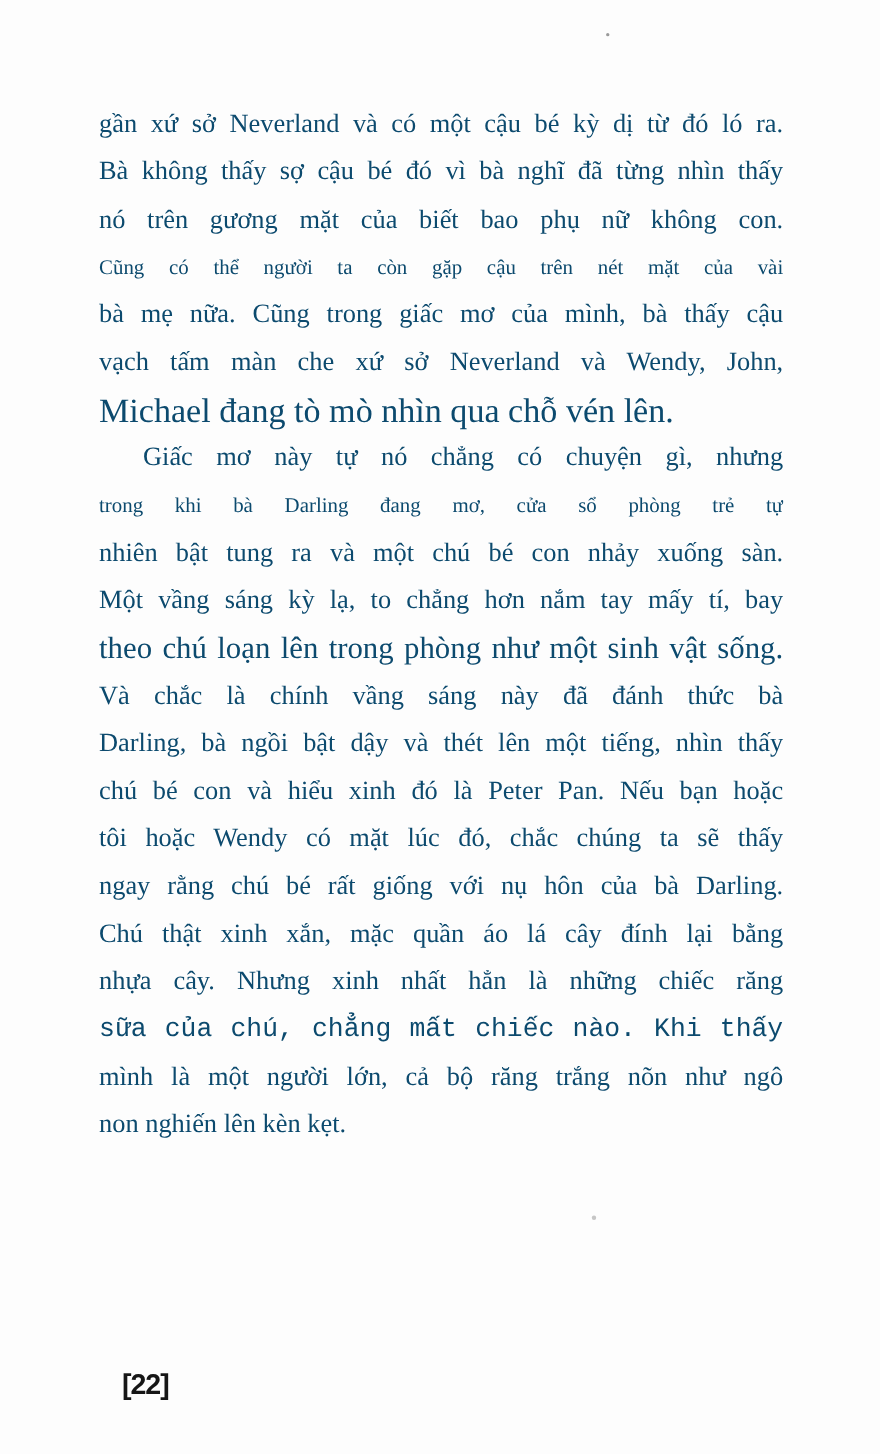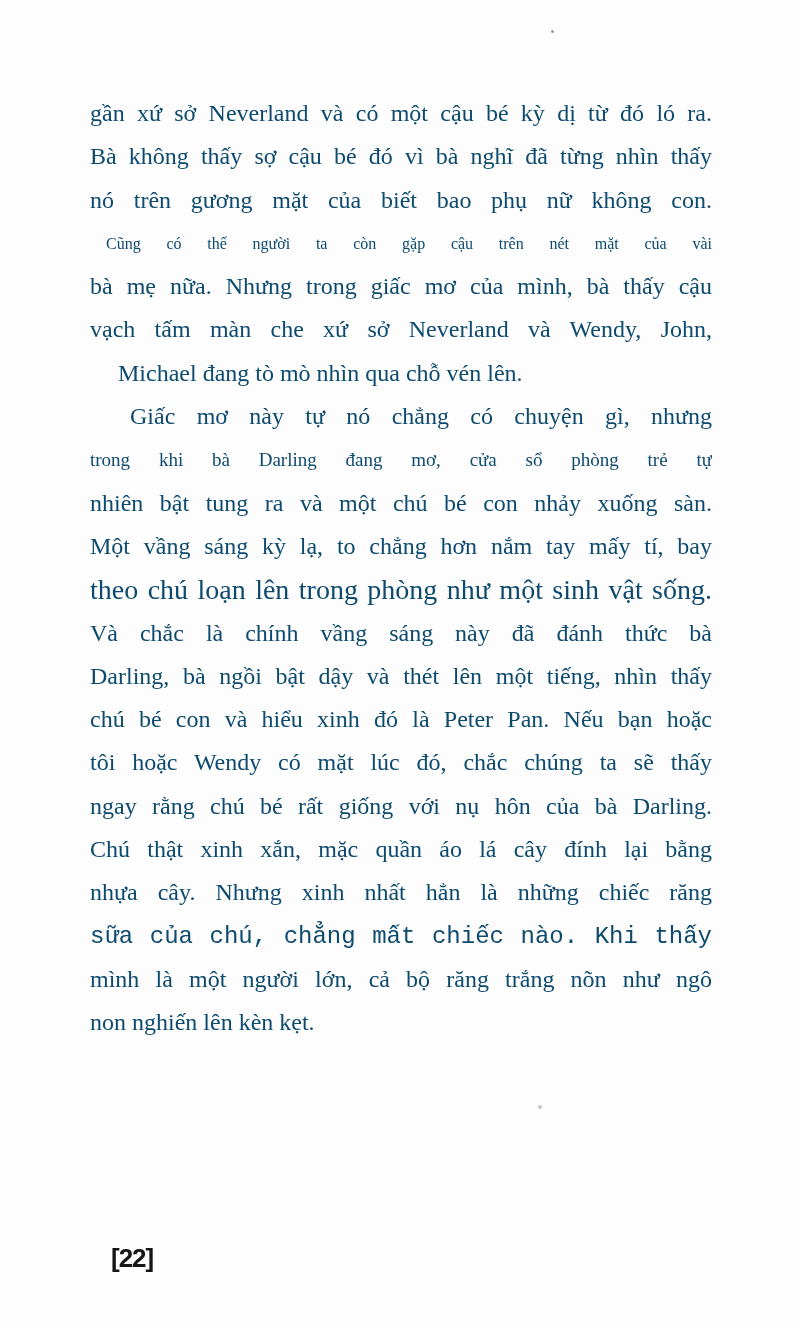--- a/index.html
+++ b/index.html
@@ -56,24 +56,24 @@
   }
 </style>
 </head>
 <body style="background: rgb(253, 253, 253);">
 
 <div class="page">
   <div class="text-block" id="text-block" style="color: #0c4a6e;">
       <div class="line j" style="font-size: 24px;">gần xứ sở Neverland và có một cậu bé kỳ dị từ đó ló ra.</div>
       <div class="line j" style="font-size: 24px;">Bà không thấy sợ cậu bé đó vì bà nghĩ đã từng nhìn thấy</div>
       <div class="line j" style="font-size: 24px;">nó trên gương mặt của biết bao phụ nữ không con.</div>
-      <div class="line j" style="font-size: 16px; margin-left: 16px;">Cũng có thể người ta còn gặp cậu trên nét mặt của vài</div>
-      <div class="line j" style="font-size: 24px;">bà mẹ nữa. Nhưng trong giấc mơ của mình, bà thấy cậu</div>
+      <div class="line j" style="font-size: 19px;">Cũng có thể người ta còn gặp cậu trên nét mặt của vài</div>
+      <div class="line j" style="font-size: 24px;">bà mẹ nữa. Cũng trong giấc mơ của mình, bà thấy cậu</div>
       <div class="line j" style="font-size: 24px;">vạch tấm màn che xứ sở Neverland và Wendy, John,</div>
-      <div class="line l" style="font-size: 24px; margin-left: 28px;">Michael đang tò mò nhìn qua chỗ vén lên.</div>
+      <div class="line l" style="font-size: 31px;">Michael đang tò mò nhìn qua chỗ vén lên.</div>
       <div class="line j indent" style="font-size: 24px;">Giấc mơ này tự nó chẳng có chuyện gì, nhưng</div>
       <div class="line j" style="font-size: 19px;">trong khi bà Darling đang mơ, cửa sổ phòng trẻ tự</div>
       <div class="line j" style="font-size: 24px;">nhiên bật tung ra và một chú bé con nhảy xuống sàn.</div>
       <div class="line j" style="font-size: 24px;">Một vầng sáng kỳ lạ, to chẳng hơn nắm tay mấy tí, bay</div>
       <div class="line j" style="font-size: 28px;">theo chú loạn lên trong phòng như một sinh vật sống.</div>
       <div class="line j" style="font-size: 24px;">Và chắc là chính vầng sáng này đã đánh thức bà</div>
       <div class="line j" style="font-size: 24px;">Darling, bà ngồi bật dậy và thét lên một tiếng, nhìn thấy</div>
       <div class="line j" style="font-size: 24px;">chú bé con và hiểu xinh đó là Peter Pan. Nếu bạn hoặc</div>
       <div class="line j" style="font-size: 24px;">tôi hoặc Wendy có mặt lúc đó, chắc chúng ta sẽ thấy</div>
       <div class="line j" style="font-size: 24px;">ngay rằng chú bé rất giống với nụ hôn của bà Darling.</div>

